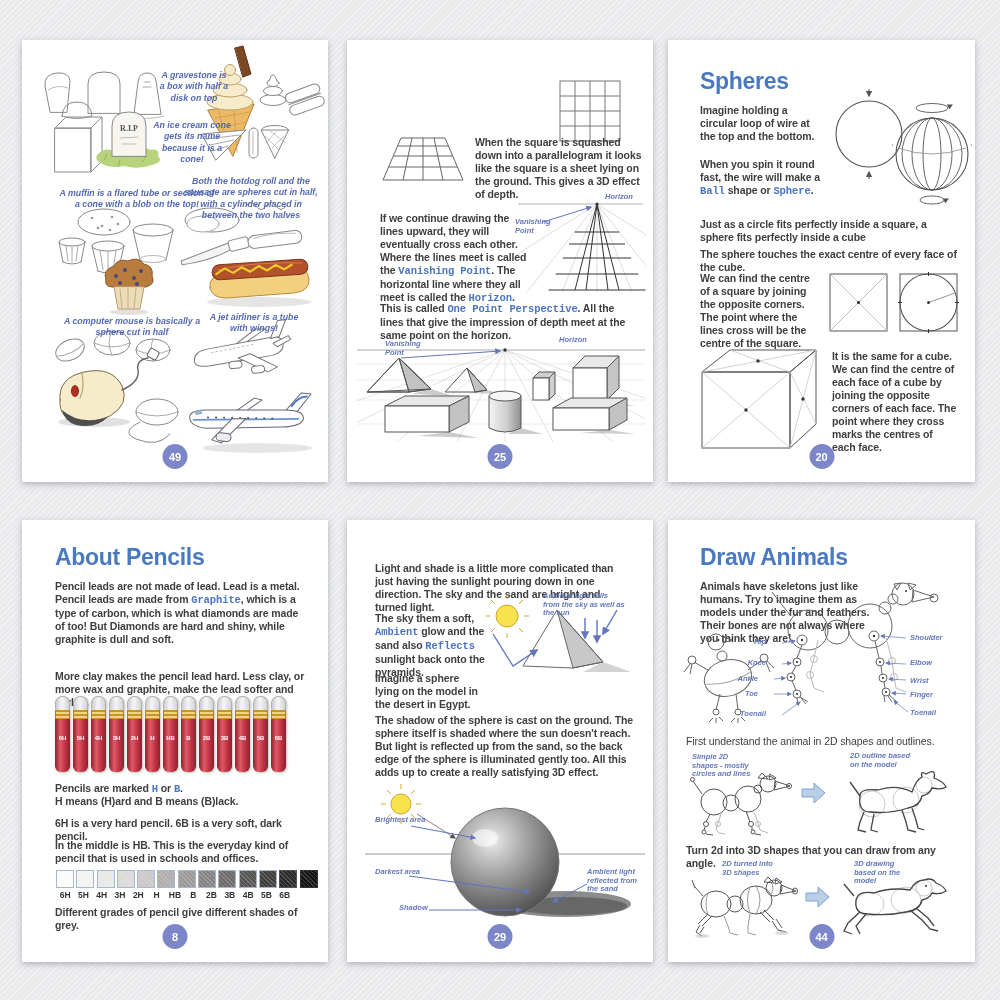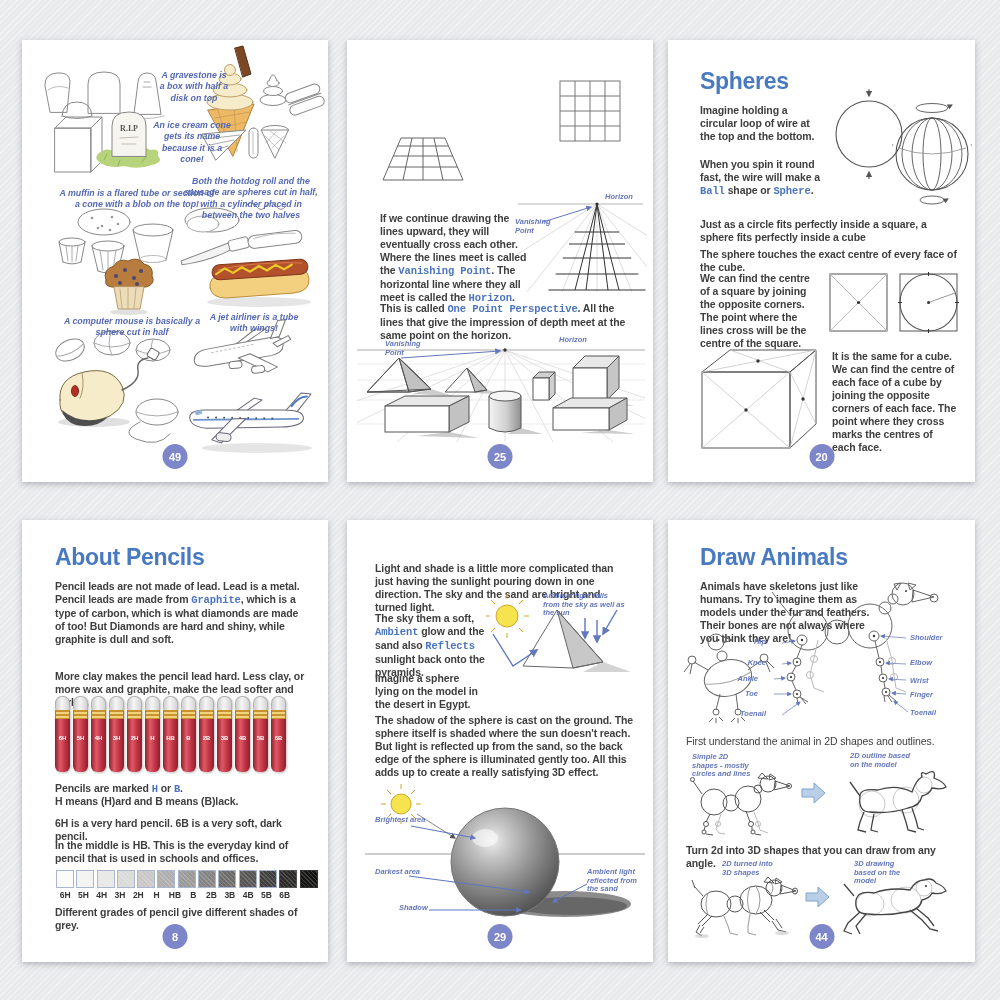--- a/index.html
+++ b/index.html
@@ -258,20 +258,21 @@
         <path d="M16,1 V61 M31,1 V61 M46,1 V61 M1,16 H61 M1,31 H61 M1,46 H61"></path>
       </g>
     </svg>
     <svg style="left:35px;top:96px" width="86" height="50">
       <g stroke="#666" fill="none" stroke-width="1">
         <path d="M19,2 L63,2 L81,44 L1,44 Z"></path>
         <path d="M30,2 L21,44 M41,2 L41,44 M52,2 L61,44"></path>
         <path d="M15.4,10 L66.6,10 M11,20 L71,20 M6.4,31 L75.6,31"></path>
       </g>
     </svg>
+    <div class="p" style="left:128px;top:96px;width:170px">When the square is squashed down into a parallelogram it looks like the square is a sheet lying on the ground. This gives a 3D effect of depth.</div>
     <div class="p" style="left:33px;top:172px;width:148px"><span>If we continue drawing the lines upward, they will eventually cross each other. Where the lines meet is called the </span><span class="kw">Vanishing Point</span><span>. The horizontal line where they all meet is called the </span><span class="kw">Horizon</span><span>.</span></div>
     <svg style="left:168px;top:152px" width="132" height="102">
       <g fill="none">
         <path d="M3,12 L128,12" stroke="#b5b5b5"></path>
         <g stroke="#cfcfcf" stroke-width=".7">
           <path d="M82,12 L12,100 M82,12 L47,100 M82,12 L82,100 M82,12 L117,100 M82,12 L152,100 M82,12 L-10,70 M82,12 L174,70"></path>
         </g>
         <g stroke="#333" stroke-width="1">
           <path d="M59.8,40 L104.2,40 M54,52 L110,52 M47.8,66 L116.2,66 M40.6,82 L123.4,82 M33.5,98 L130.5,98"></path>
           <path d="M82,12 L60,98 M82,12 L71,98 M82,12 L93,98 M82,12 L104,98"></path>

